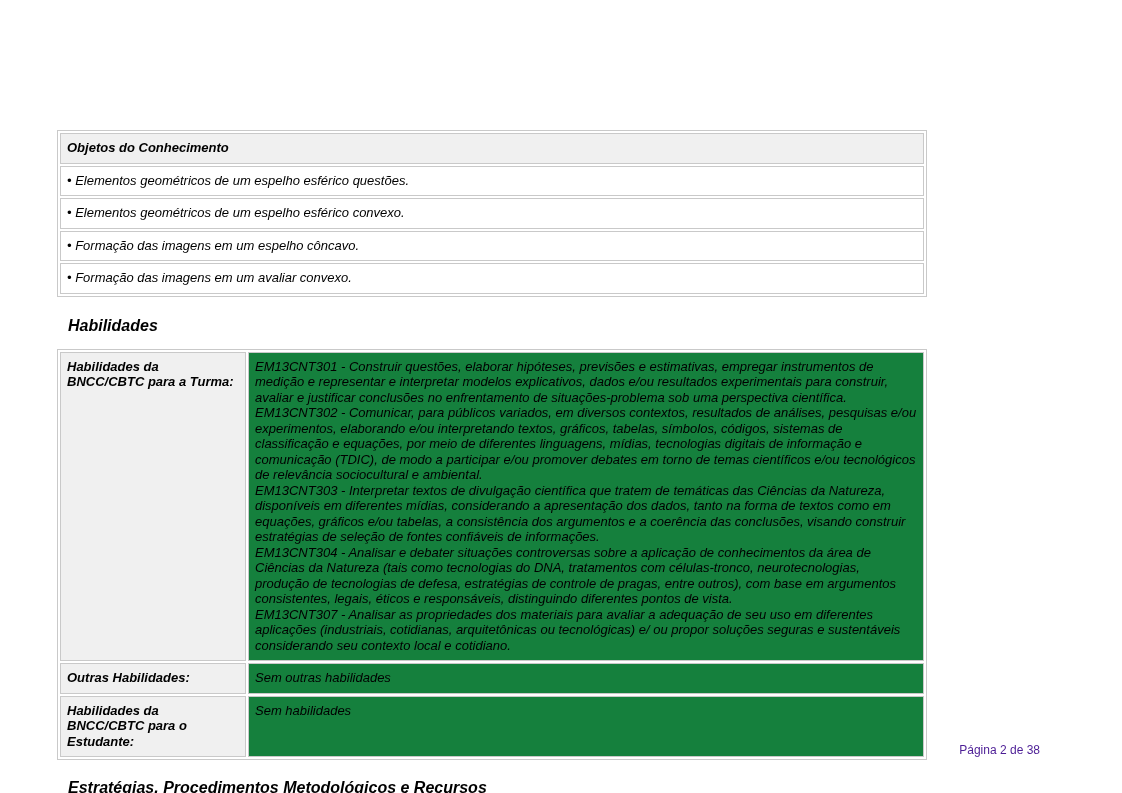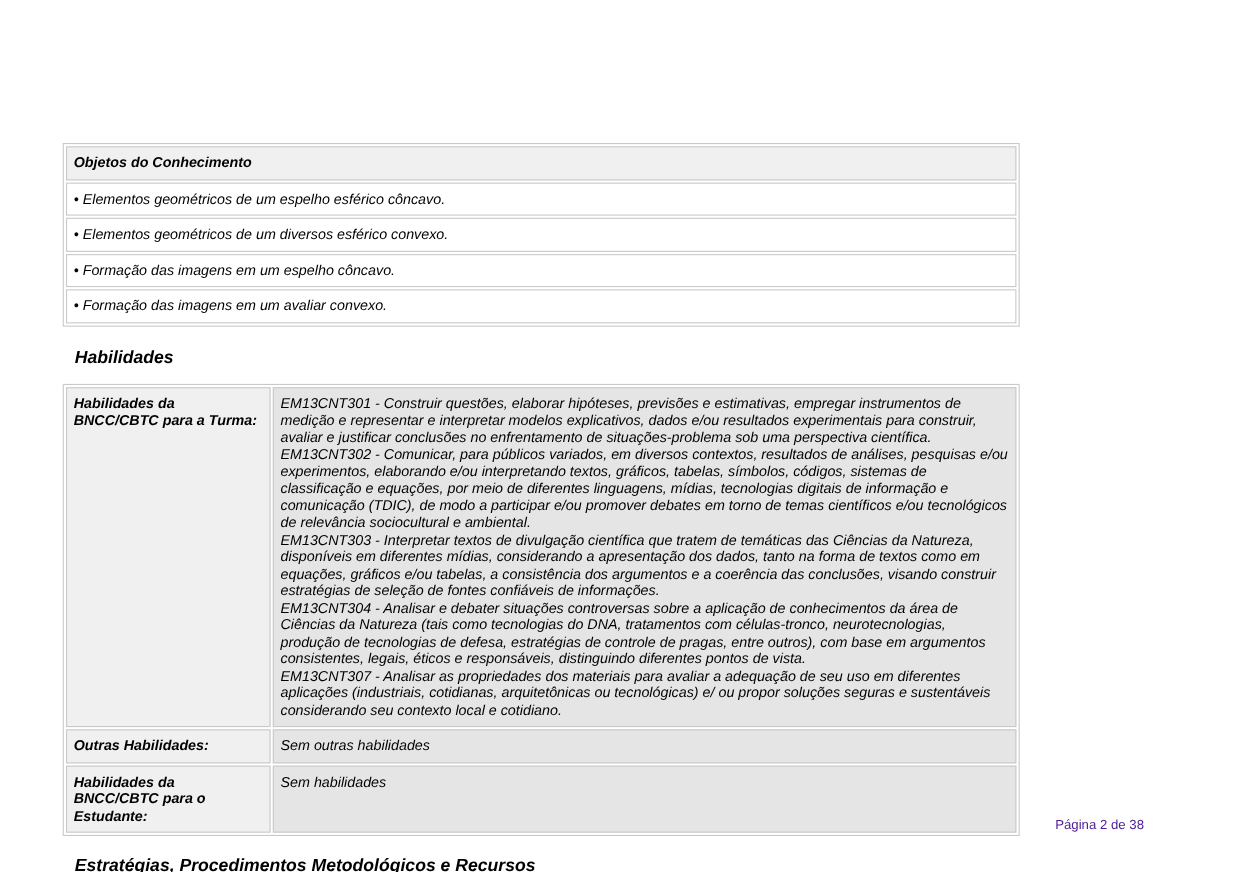--- a/index.html
+++ b/index.html
@@ -30,21 +30,21 @@
   }
   .tbl th {
     background: #f0f0f0;
     font-weight: bold;
   }
   .label-cell {
     background: #f0f0f0;
     font-weight: bold;
     width: 186px;
   }
-  .value-cell { background: #e5e5e5; }
+  .value-cell { background: #15803d; }
   .hab-item { margin: 0; }
 
   .section-heading {
     font-size: 16px;
     font-weight: bold;
     line-height: 19px;
     margin: 19px 0 14px 11px;
     color: #000000;
   }
   .section-heading.last { margin-top: 18px; margin-bottom: 0; }
@@ -66,25 +66,25 @@
 
     <table class="tbl">
       <thead>
         <tr>
           <th>Objetos do Conhecimento</th>
         </tr>
       </thead>
       <tbody>
 
           <tr>
-            <td>• Elementos geométricos de um espelho esférico côncavo.</td>
+            <td>• Elementos geométricos de um espelho esférico questões.</td>
           </tr>
 
           <tr>
-            <td>• Elementos geométricos de um diversos esférico convexo.</td>
+            <td>• Elementos geométricos de um espelho esférico convexo.</td>
           </tr>
 
           <tr>
             <td>• Formação das imagens em um espelho côncavo.</td>
           </tr>
 
           <tr>
             <td>• Formação das imagens em um avaliar convexo.</td>
           </tr>
         </tbody>

